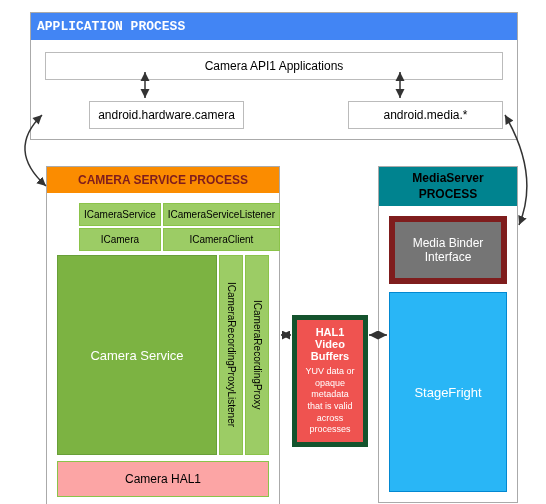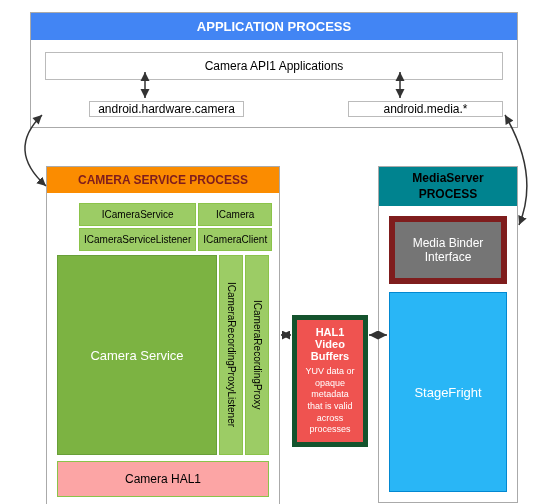--- a/index.html
+++ b/index.html
@@ -1,25 +1,25 @@
 <!DOCTYPE html>
 <html><head>
 <meta charset="utf-8">
 <style>
   * { box-sizing: border-box; margin: 0; padding: 0; }
   body { font-family: Arial, sans-serif; font-size: 12px; background: #fff; width: 546px; height: 504px; position: relative; }
   .container { position: relative; width: 546px; height: 504px; }
 
   
   .app-process { position: absolute; left: 30px; top: 12px; width: 488px; border: 1px solid #aaa; }
-  .app-header { background: #4285f4; color: #fff; text-align: center; font-weight: bold; padding: 6px; font-size: 13px; }
+  .app-header { background: #4285f4; color: #fff; font-weight: bold; padding: 6px; font-size: 13px; font-family: Liberation Mono, monospace; }
   .app-body { padding: 12px 14px 10px; }
   .app-api-box { border: 1px solid #bbb; background: #fff; text-align: center; padding: 6px; margin-bottom: 21px; }
   .app-row { display: flex; gap: 60px; justify-content: space-between; margin-top: 18px; }
-  .app-cell { flex: 1; border: 1px solid #bbb; background: #fff; text-align: center; font-size: 12px; margin-left: 44px; }
+  .app-cell { flex: 1; border: 1px solid #bbb; background: #fff; text-align: center; padding: 6px; font-size: 12px; margin-left: 44px; }
 
   
   .cam-process { position: absolute; left: 46px; top: 166px; width: 234px; border: 1px solid #aaa; }
   .cam-header { background: #fb8c00; color: #7f1d1d; text-align: center; font-weight: bold; padding: 6px; font-size: 12px; }
   .cam-body { padding: 10px; }
   .cam-grid { display: grid; grid-template-columns: 1fr 1fr; gap: 2px; margin-bottom: 4px; padding-left: 22px; }
   .cam-cell { background: #9ccc65; border: 1px solid #8bc34a; font-size: 10px; padding: 5px 4px; text-align: center; }
   .cam-main-row { display: flex; gap: 2px; }
   .cam-service { flex: 1; background: #7cb342; border: 1px solid #689f38; color: #fff; display: flex; align-items: center; justify-content: center; font-size: 13px; height: 200px; }
   .cam-vert { width: 24px; background: #9ccc65; border: 1px solid #8bc34a; writing-mode: vertical-rl; text-orientation: mixed; text-align: center; font-size: 10px; padding: 6px 2px; display: flex; align-items: center; justify-content: center; height: 200px; }
@@ -54,22 +54,22 @@
         <div class="app-cell">android.media.*</div>
       </div>
     </div>
   </div>
 
   <div class="cam-process">
     <div class="cam-header">CAMERA SERVICE PROCESS</div>
     <div class="cam-body">
       <div class="cam-grid">
         <div class="cam-cell">ICameraService</div>
+        <div class="cam-cell">ICameraServiceListener</div>
         <div class="cam-cell">ICamera</div>
-        <div class="cam-cell">ICameraServiceListener</div>
         <div class="cam-cell">ICameraClient</div>
       </div>
       <div class="cam-main-row">
         <div class="cam-service">Camera Service</div>
         <div class="cam-vert">ICameraRecordingProxyListener</div>
         <div class="cam-vert">ICameraRecordingProxy</div>
       </div>
       <div class="cam-hal">Camera HAL1</div>
     </div>
   </div>

